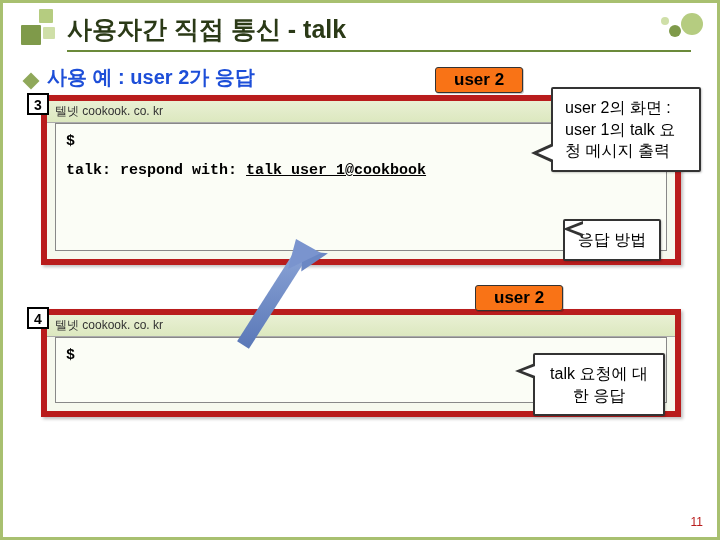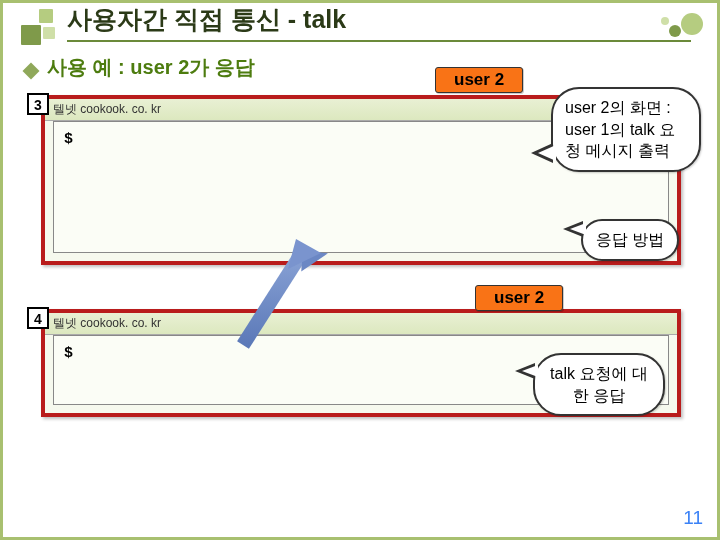--- a/index.html
+++ b/index.html
@@ -7,21 +7,21 @@
     width: 720px;
     height: 540px;
     background: #fff;
     border: 3px solid #a8c070;
     position: relative;
     font-family: "Malgun Gothic", Arial, sans-serif;
     overflow: hidden;
   }
   .title-area {
     position: relative;
-    padding: 0 0 6px 64px;
+    padding: 10px 0 6px 64px;
   }
   .title-deco {
     position: absolute;
     left: 18px; top: 6px;
     width: 38px; height: 38px;
   }
   .title-deco .sq { position: absolute; border-radius: 1px; }
   .sq1 { left: 18px; top: 0; width: 14px; height: 14px; background: #b5cc80; }
   .sq2 { left: 0; top: 16px; width: 20px; height: 20px; background: #7f9a4a; }
   .sq3 { left: 22px; top: 18px; width: 12px; height: 12px; background: #cfdfa8; }
@@ -45,37 +45,37 @@
   .content { padding: 6px 22px 0 22px; position: relative; }
   .bullet-row { display: flex; align-items: baseline; gap: 6px; margin-bottom: 4px; }
   .bullet-diamond {
     width: 12px; height: 12px;
     background: #8fa85a;
     transform: rotate(45deg);
     margin-right: 4px;
     flex: none;
     position: relative; top: 3px;
   }
-  .bullet-text { font-size: 20px; font-weight: bold; color: #4d7c0f; }
+  .bullet-text { font-size: 20px; font-weight: bold; color: #1d4ed8; }
   .user-tag {
     display: inline-block;
     background: #f97316;
     border: 1.5px solid #333;
     border-radius: 3px;
     padding: 2px 18px;
     font-size: 17px;
     font-weight: bold;
     box-shadow: 1px 1px 0 rgba(0,0,0,0.2);
   }
   .user-tag-1 { position: absolute; top: 64px; left: 432px; z-index: 5; }
   .user-tag-2 { position: absolute; top: 282px; left: 472px; z-index: 5; }
   .term-outer {
     position: absolute;
     left: 38px;
-    border: 4px solid #b91c1c;
+    border: 6px solid #b91c1c;
     background: #f6f9ee;
     box-shadow: 2px 2px 3px rgba(0,0,0,0.25);
   }
   .term1 { top: 92px; width: 640px; height: 170px; }
   .term2 { top: 306px; width: 640px; height: 108px; }
   .term-title {
     background: linear-gradient(#e9f0d4, #dce8bf);
     border-bottom: 1px solid #aaa;
     font-size: 12px;
     padding: 2px 8px;
@@ -105,30 +105,30 @@
     text-align: center;
     line-height: 21px;
     z-index: 8;
   }
   .nc1 { top: 90px; left: 24px; }
   .nc2 { top: 304px; left: 24px; }
   .callout {
     position: absolute;
     background: #fff;
     border: 2px solid #333;
-    border-radius: 28px;
+    border-radius: 2px;
     font-size: 16px;
     line-height: 1.35;
     padding: 8px 12px;
     text-align: center;
     box-shadow: 1px 1px 2px rgba(0,0,0,0.2);
     z-index: 6;
   }
   .callout1 { top: 84px; right: 16px; width: 150px; text-align: left; }
-  .callout2 { top: 216px; right: 38px; width: 98px; }
+  .callout2 { top: 216px; right: 56px; width: 98px; }
   .callout3 { top: 350px; right: 52px; width: 132px; }
   .tail {
     position: absolute;
     width: 0; height: 0;
     z-index: 7;
   }
   .tail1a {
     top: 140px; right: 164px;
     border-top: 10px solid transparent;
     border-bottom: 10px solid transparent;
@@ -165,22 +165,22 @@
     border-right: 16px solid #fff;
   }
   .arrow-svg {
     position: absolute;
     z-index: 4;
     pointer-events: none;
   }
   .page-num {
     position: absolute;
     right: 14px; bottom: 8px;
-    font-size: 19px;
-    color: #3b82f6;
+    font-size: 12px;
+    color: #b91c1c;
   }
 </style>
 </head>
 <body>
 
 <div class="title-area">
   <div class="title-deco">
     <div class="sq sq1"></div>
       <div class="sq sq2"></div>
       <div class="sq sq3"></div>
@@ -204,20 +204,23 @@
 <div class="user-tag user-tag-2">user 2</div>
 
 <div class="num-circle nc1">3</div>
 <div class="num-circle nc2">4</div>
 
 <div class="term-outer term1">
   <div class="term-title">텔넷  cookook. co. kr</div>
   <div class="term-body">
     <div>$</div>
     <div style="height:6px"></div>
+    <div>
+      <span>talk: respond with:  </span><span class="underline">talk user 1@cookbook</span>
+    </div>
   </div>
 </div>
 
 <div class="term-outer term2">
   <div class="term-title">텔넷  cookook. co. kr</div>
   <div class="term-body">
     <div>$</div>
   </div>
 </div>
 

